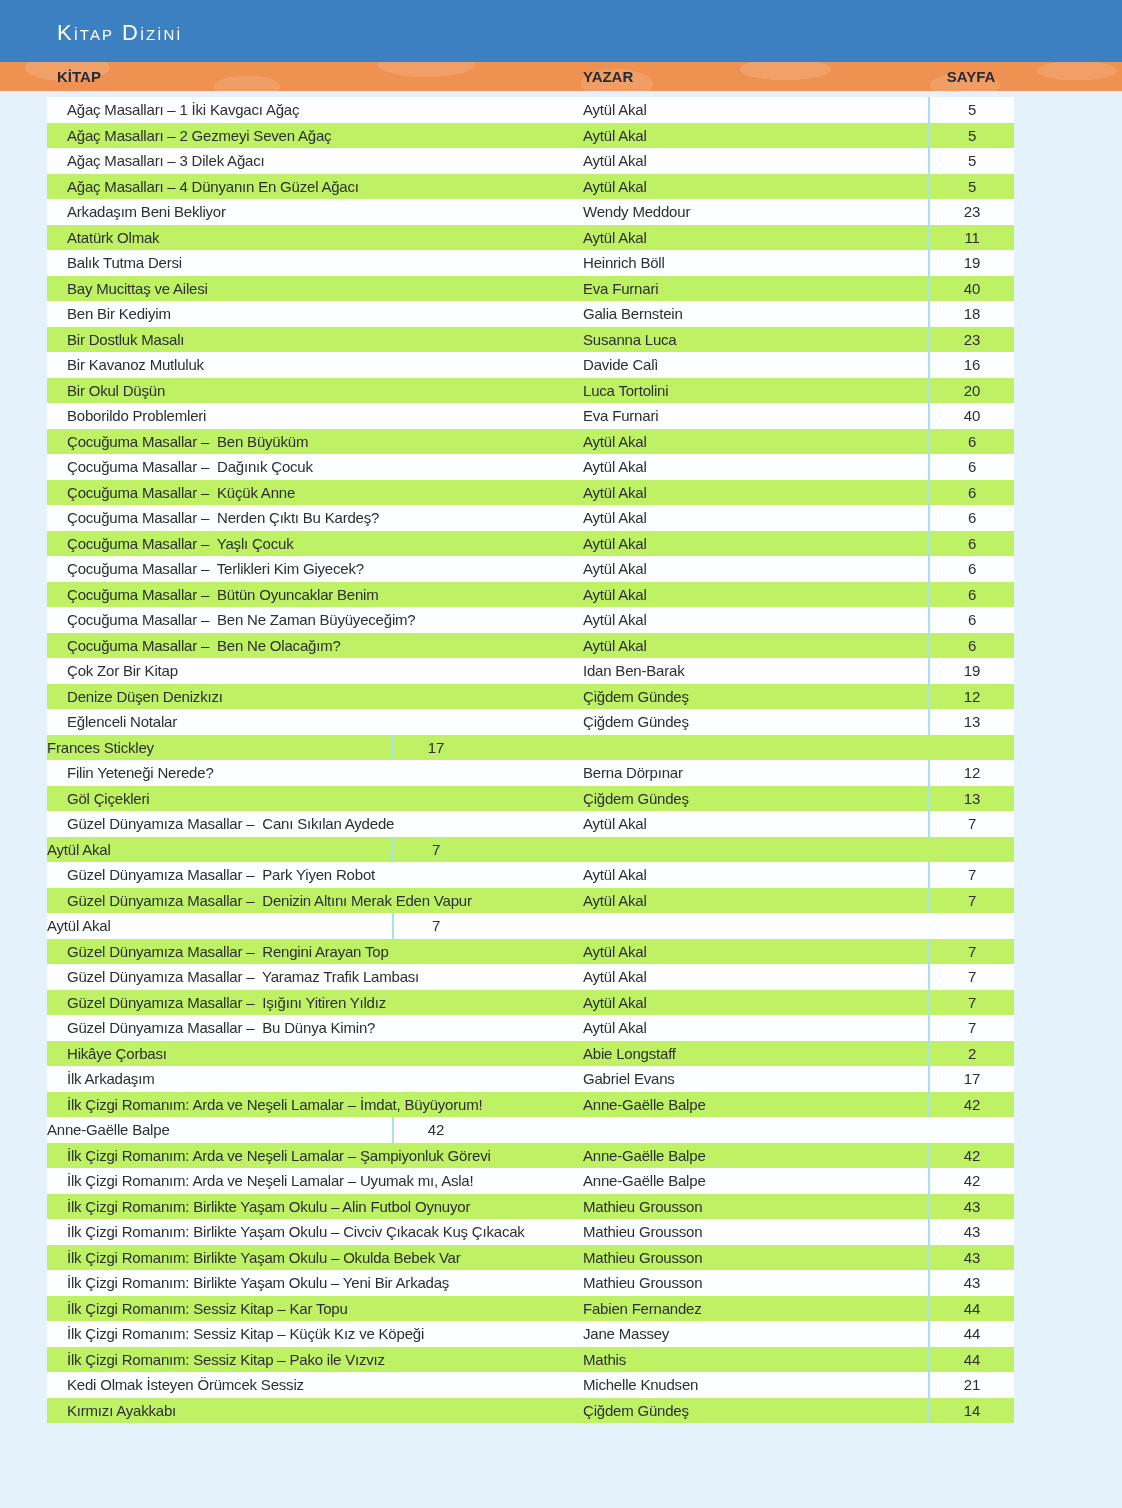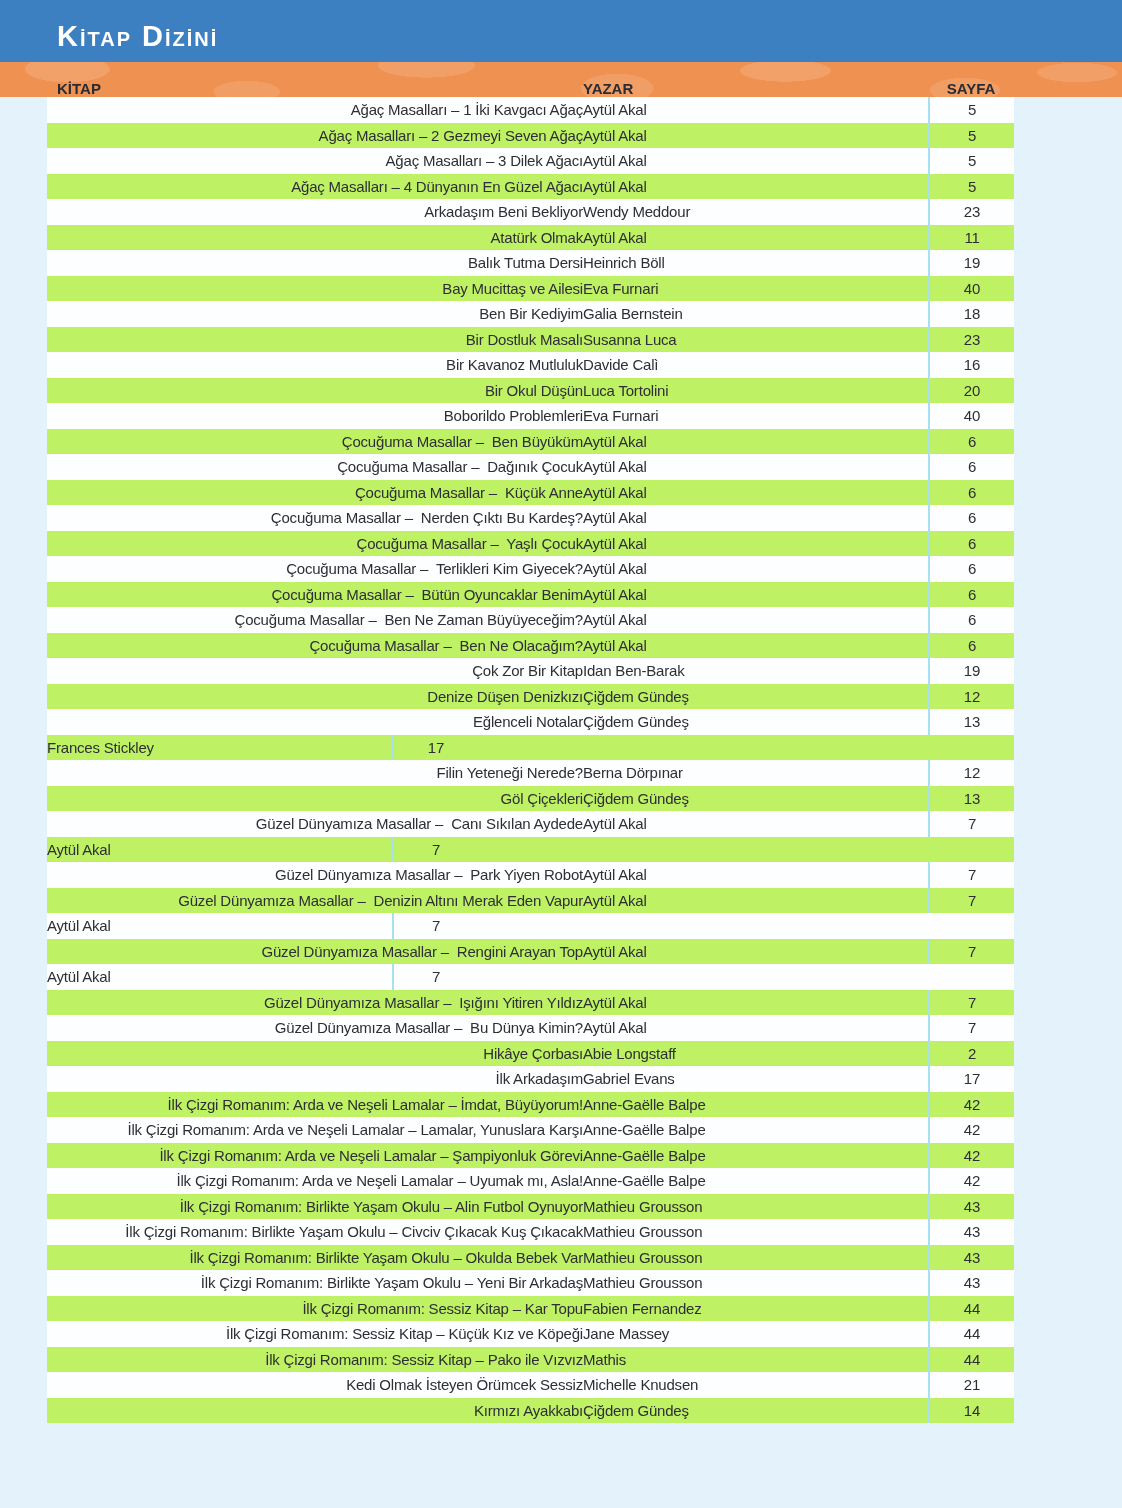--- a/index.html
+++ b/index.html
@@ -19,42 +19,42 @@
     position:absolute;
     top:0;left:0;
     width:1122px;height:62px;
     background:#3d80c2;
     box-sizing:border-box;
   }
   .title{
     position:absolute;
     left:57px;top:22px;
     color:#ffffff;
-    font-size:29px;
-    font-weight:bold;
+    font-size:22px;
+    font-weight:normal;
     font-variant:small-caps;
     letter-spacing:2px;
     line-height:1;
   }
   
   .colband{
     position:absolute;
     top:62px;left:0;
-    width:1122px;height:35px;
+    width:1122px;height:29px;
     background-color:#ef9150;
     background-image:
       radial-gradient(ellipse 70px 22px at 6% 20%, rgba(255,255,255,0.14) 60%, transparent 61%),
       radial-gradient(ellipse 55px 18px at 22% 85%, rgba(255,255,255,0.12) 60%, transparent 61%),
       radial-gradient(ellipse 80px 20px at 38% 10%, rgba(255,255,255,0.13) 60%, transparent 61%),
       radial-gradient(ellipse 60px 24px at 55% 75%, rgba(255,255,255,0.12) 60%, transparent 61%),
       radial-gradient(ellipse 75px 18px at 70% 25%, rgba(255,255,255,0.14) 60%, transparent 61%),
       radial-gradient(ellipse 58px 20px at 86% 80%, rgba(255,255,255,0.12) 60%, transparent 61%),
       radial-gradient(ellipse 66px 16px at 96% 30%, rgba(255,255,255,0.13) 60%, transparent 61%);
     display:flex;
-    align-items:flex-end;
+    align-items:center;
     padding-left:47px;
     box-sizing:border-box;
     color:#2b2b33;
     font-weight:bold;
     font-size:15px;
   }
   .colband .col-kitap{width:536px;padding-left:10px;box-sizing:border-box;}
   .colband .col-yazar{width:345px;}
   .colband .col-sayfa{width:86px;text-align:center;}
   
@@ -68,25 +68,24 @@
     height:25.5px;
     align-items:center;
     background:#fdfeff;
     color:#2e2e34;
     font-size:15px;
     letter-spacing:-0.2px;
   }
   .row.alt{background:#bef264;}
   .c-kitap{
     width:536px;
-    padding-left:12px;
+    padding-left:20px;
     box-sizing:border-box;
     white-space:pre;
     overflow:hidden;
-    text-align:right;
   }
   .c-yazar{width:345px;white-space:pre;overflow:hidden;}
   .c-sayfa{
     width:86px;
     height:100%;
     box-sizing:border-box;
     border-left:2px solid #a7e0f0;
     display:flex;
     align-items:center;
     justify-content:center;
@@ -269,20 +268,21 @@
       <div class="row">
         <span class="c-yazar">Aytül Akal</span>
         <span class="c-sayfa">7</span>
       </div>
       <div class="row alt">
         <span class="c-kitap">Güzel Dünyamıza Masallar –  Rengini Arayan Top</span>
         <span class="c-yazar">Aytül Akal</span>
         <span class="c-sayfa">7</span>
       </div>
       <div class="row">
+        <span class="c-kitap">Güzel Dünyamıza Masallar –  Yaramaz Trafik Lambası</span>
         <span class="c-yazar">Aytül Akal</span>
         <span class="c-sayfa">7</span>
       </div>
       <div class="row alt">
         <span class="c-kitap">Güzel Dünyamıza Masallar –  Işığını Yitiren Yıldız</span>
         <span class="c-yazar">Aytül Akal</span>
         <span class="c-sayfa">7</span>
       </div>
       <div class="row">
         <span class="c-kitap">Güzel Dünyamıza Masallar –  Bu Dünya Kimin?</span>
@@ -298,21 +298,20 @@
         <span class="c-kitap">İlk Arkadaşım</span>
         <span class="c-yazar">Gabriel Evans</span>
         <span class="c-sayfa">17</span>
       </div>
       <div class="row alt">
         <span class="c-kitap">İlk Çizgi Romanım: Arda ve Neşeli Lamalar – İmdat, Büyüyorum!</span>
         <span class="c-yazar">Anne-Gaëlle Balpe</span>
         <span class="c-sayfa">42</span>
       </div>
       <div class="row">
-        <span class="c-kitap">İlk Çizgi Romanım: Arda ve Neşeli Lamalar – Lamalar, Yunuslara Karşı</span>
         <span class="c-yazar">Anne-Gaëlle Balpe</span>
         <span class="c-sayfa">42</span>
       </div>
       <div class="row alt">
         <span class="c-kitap">İlk Çizgi Romanım: Arda ve Neşeli Lamalar – Şampiyonluk Görevi</span>
         <span class="c-yazar">Anne-Gaëlle Balpe</span>
         <span class="c-sayfa">42</span>
       </div>
       <div class="row">
         <span class="c-kitap">İlk Çizgi Romanım: Arda ve Neşeli Lamalar – Uyumak mı, Asla!</span>

